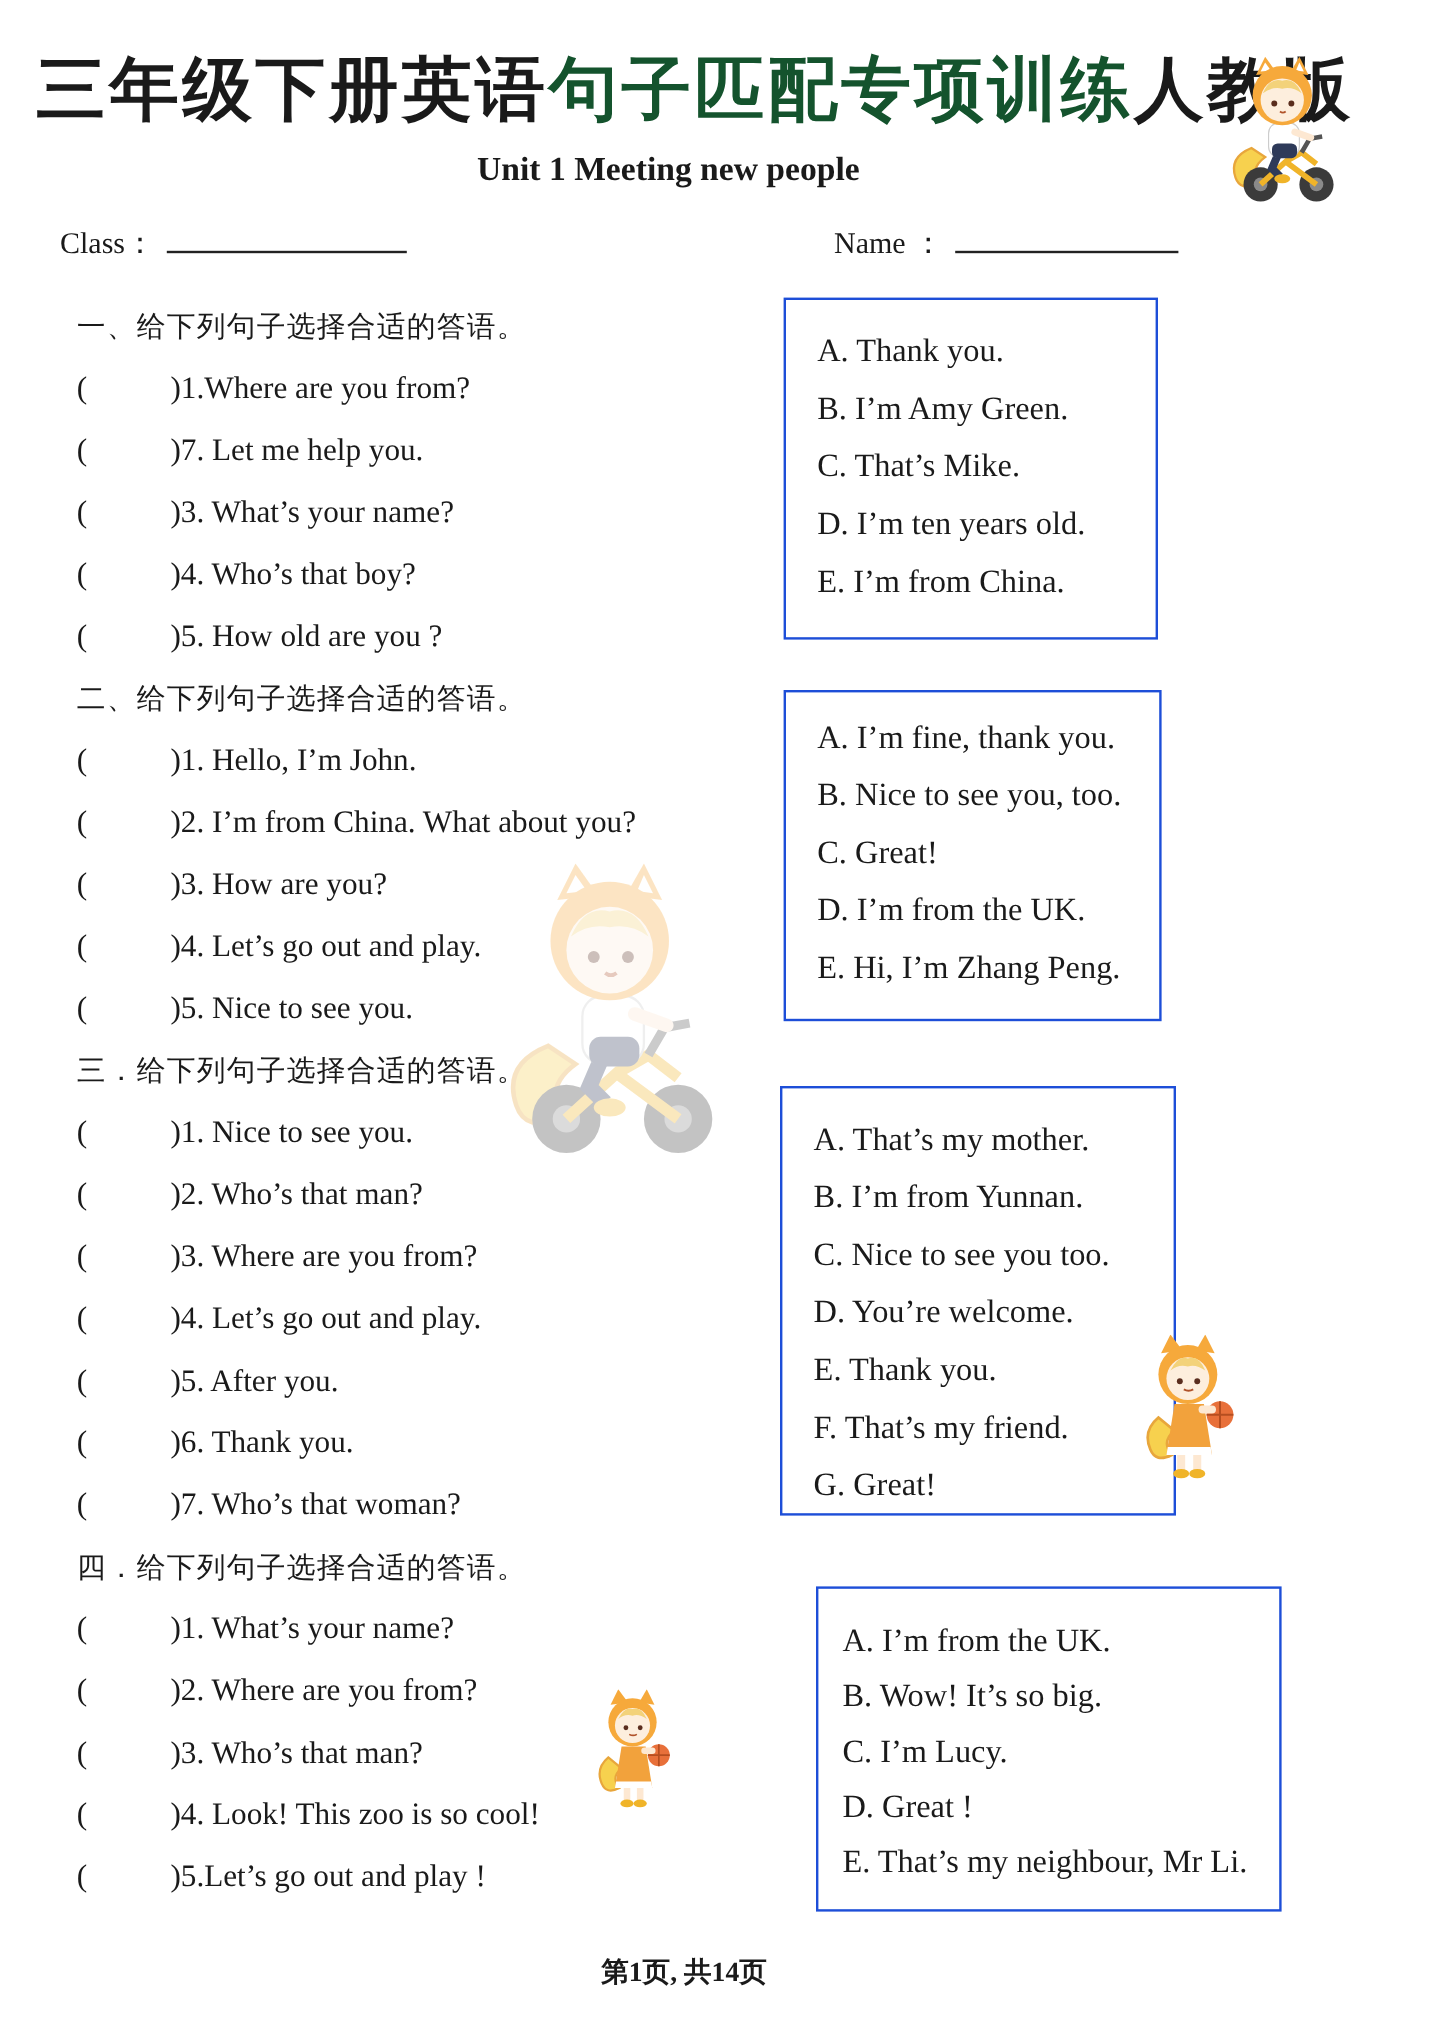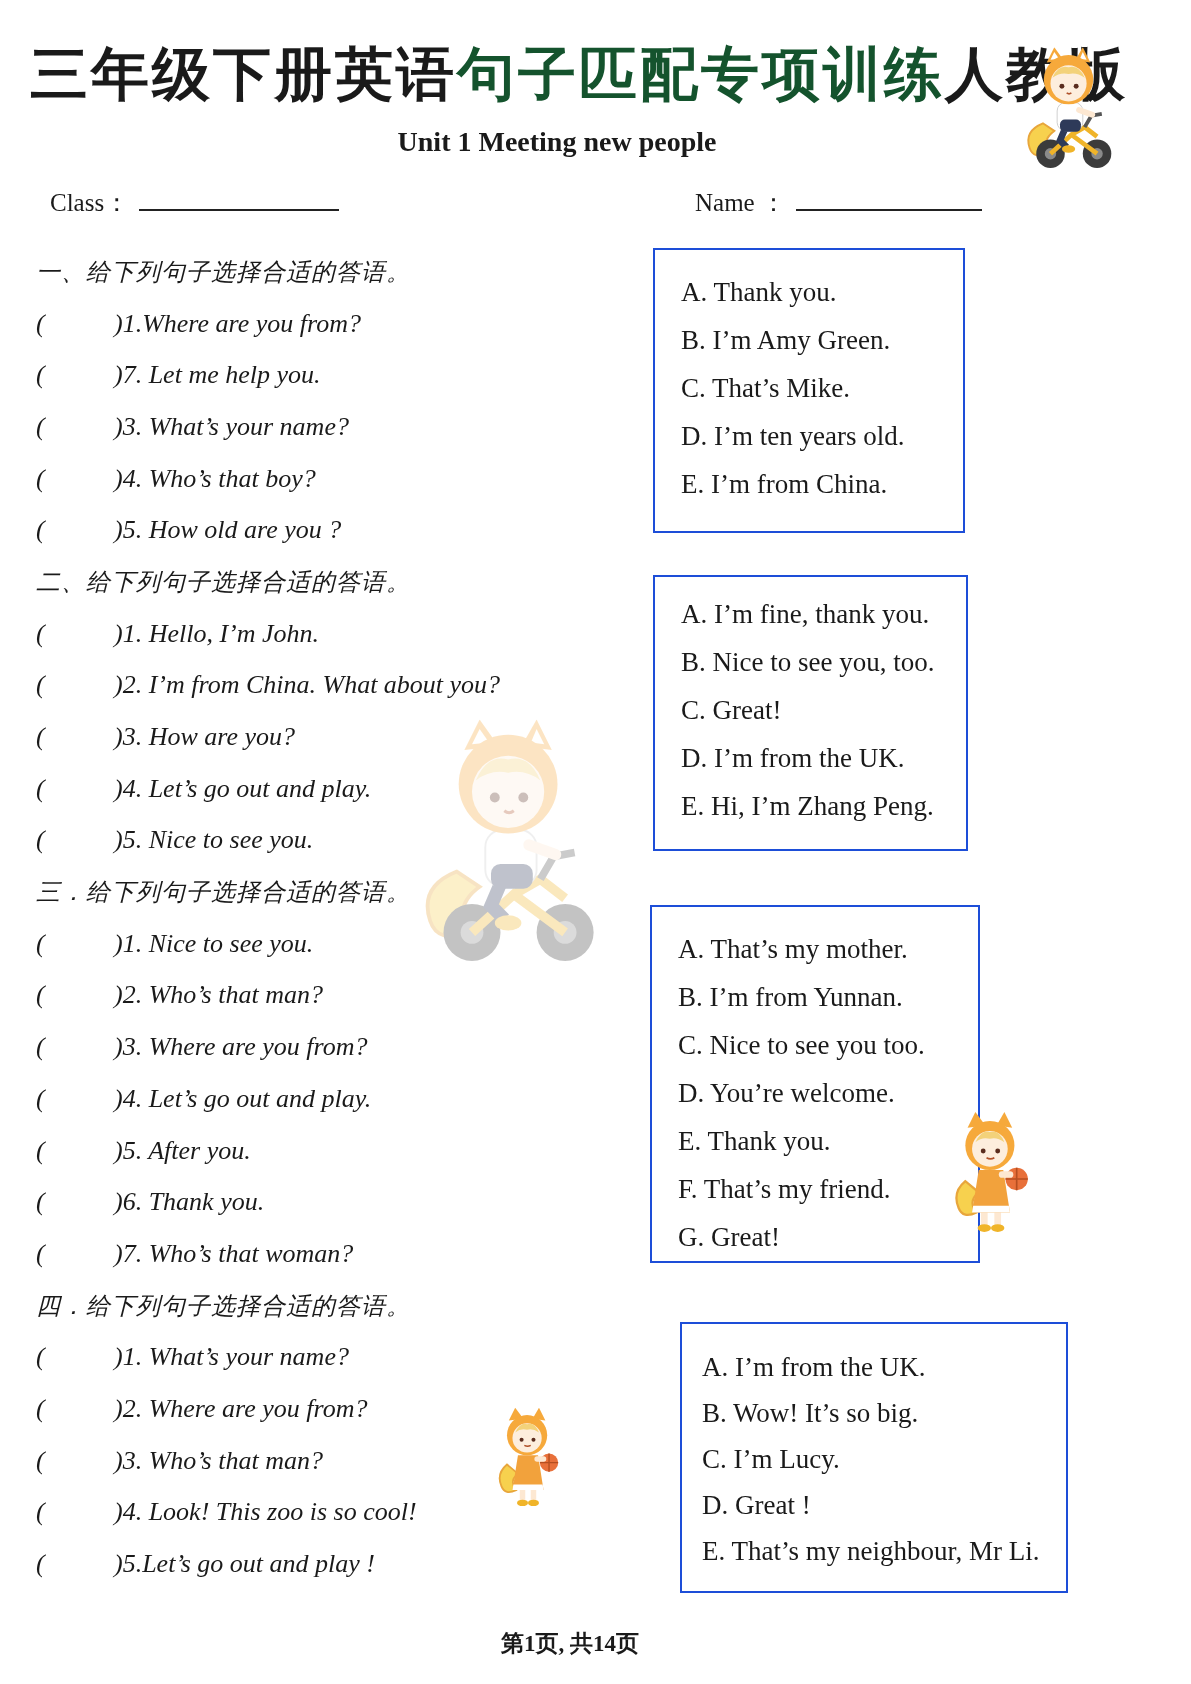--- a/index.html
+++ b/index.html
@@ -22,21 +22,21 @@
   
   .meta-class { position:absolute; left:50px; top:186px; font-size:25px; }
   .meta-name  { position:absolute; left:695px; top:186px; font-size:25px; }
   .blank-line {
     display:inline-block; height:22px; border-bottom:2px solid #222;
     margin-left:10px; vertical-align:baseline;
   }
   .blank-class { width:200px; }
   .blank-name  { width:186px; }
   
-  .questions { position:absolute; left:36px; top:246px; width:585px;font-style:italic; }
+  .questions { position:absolute; left:64px; top:246px; width:585px; }
   .line { height:51.7px; display:flex; align-items:center; white-space:nowrap; }
   .section-heading { font-size:24px; letter-spacing:1px; }
   .q-line { font-size:26px; }
   .q-paren { display:inline-block; width:78px; flex:0 0 78px; }
   
   .answer-box {
     position:absolute; border:2px solid #1d4ed8; box-sizing:border-box;
     font-size:27px; background:transparent;
   }
   .answer-box .opt { line-height:48px; white-space:nowrap; }

